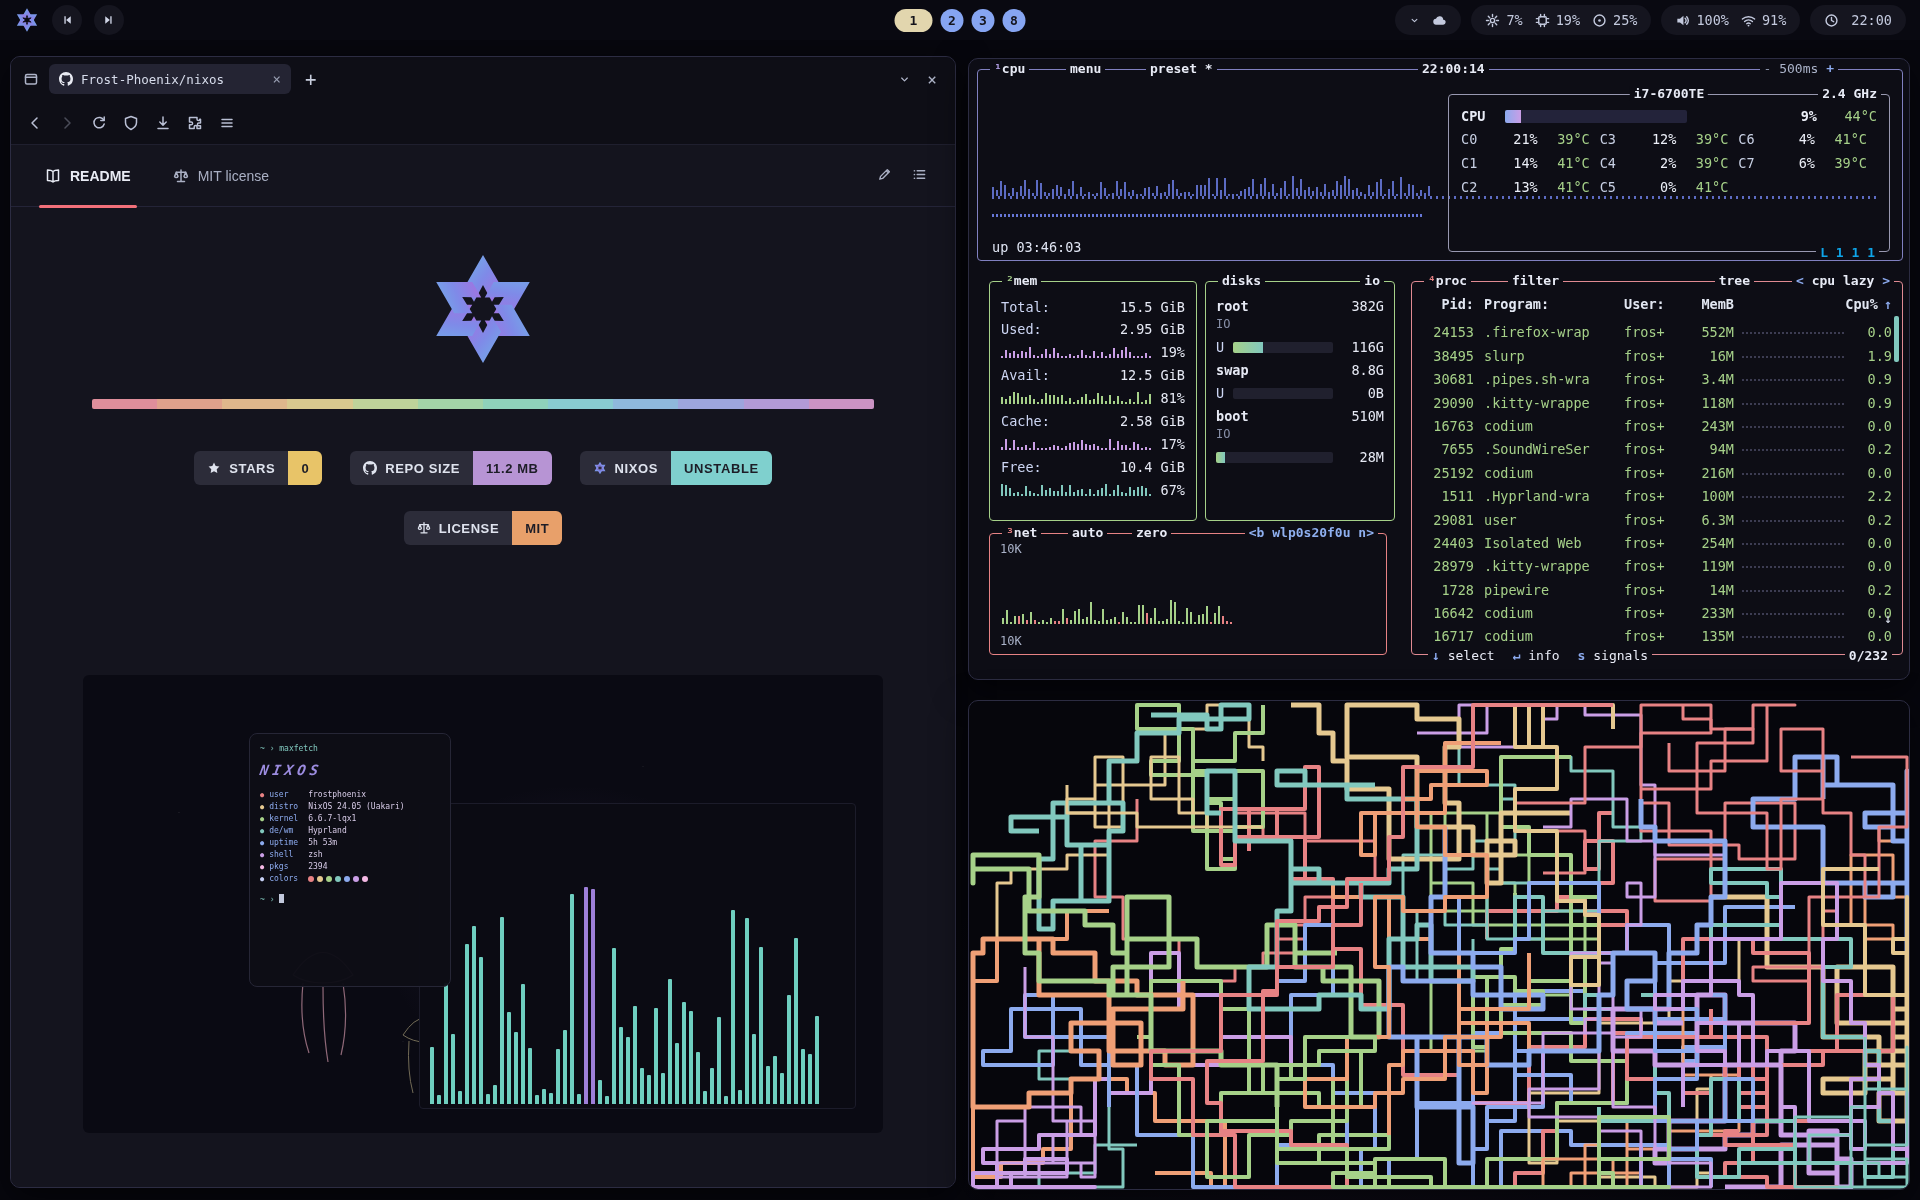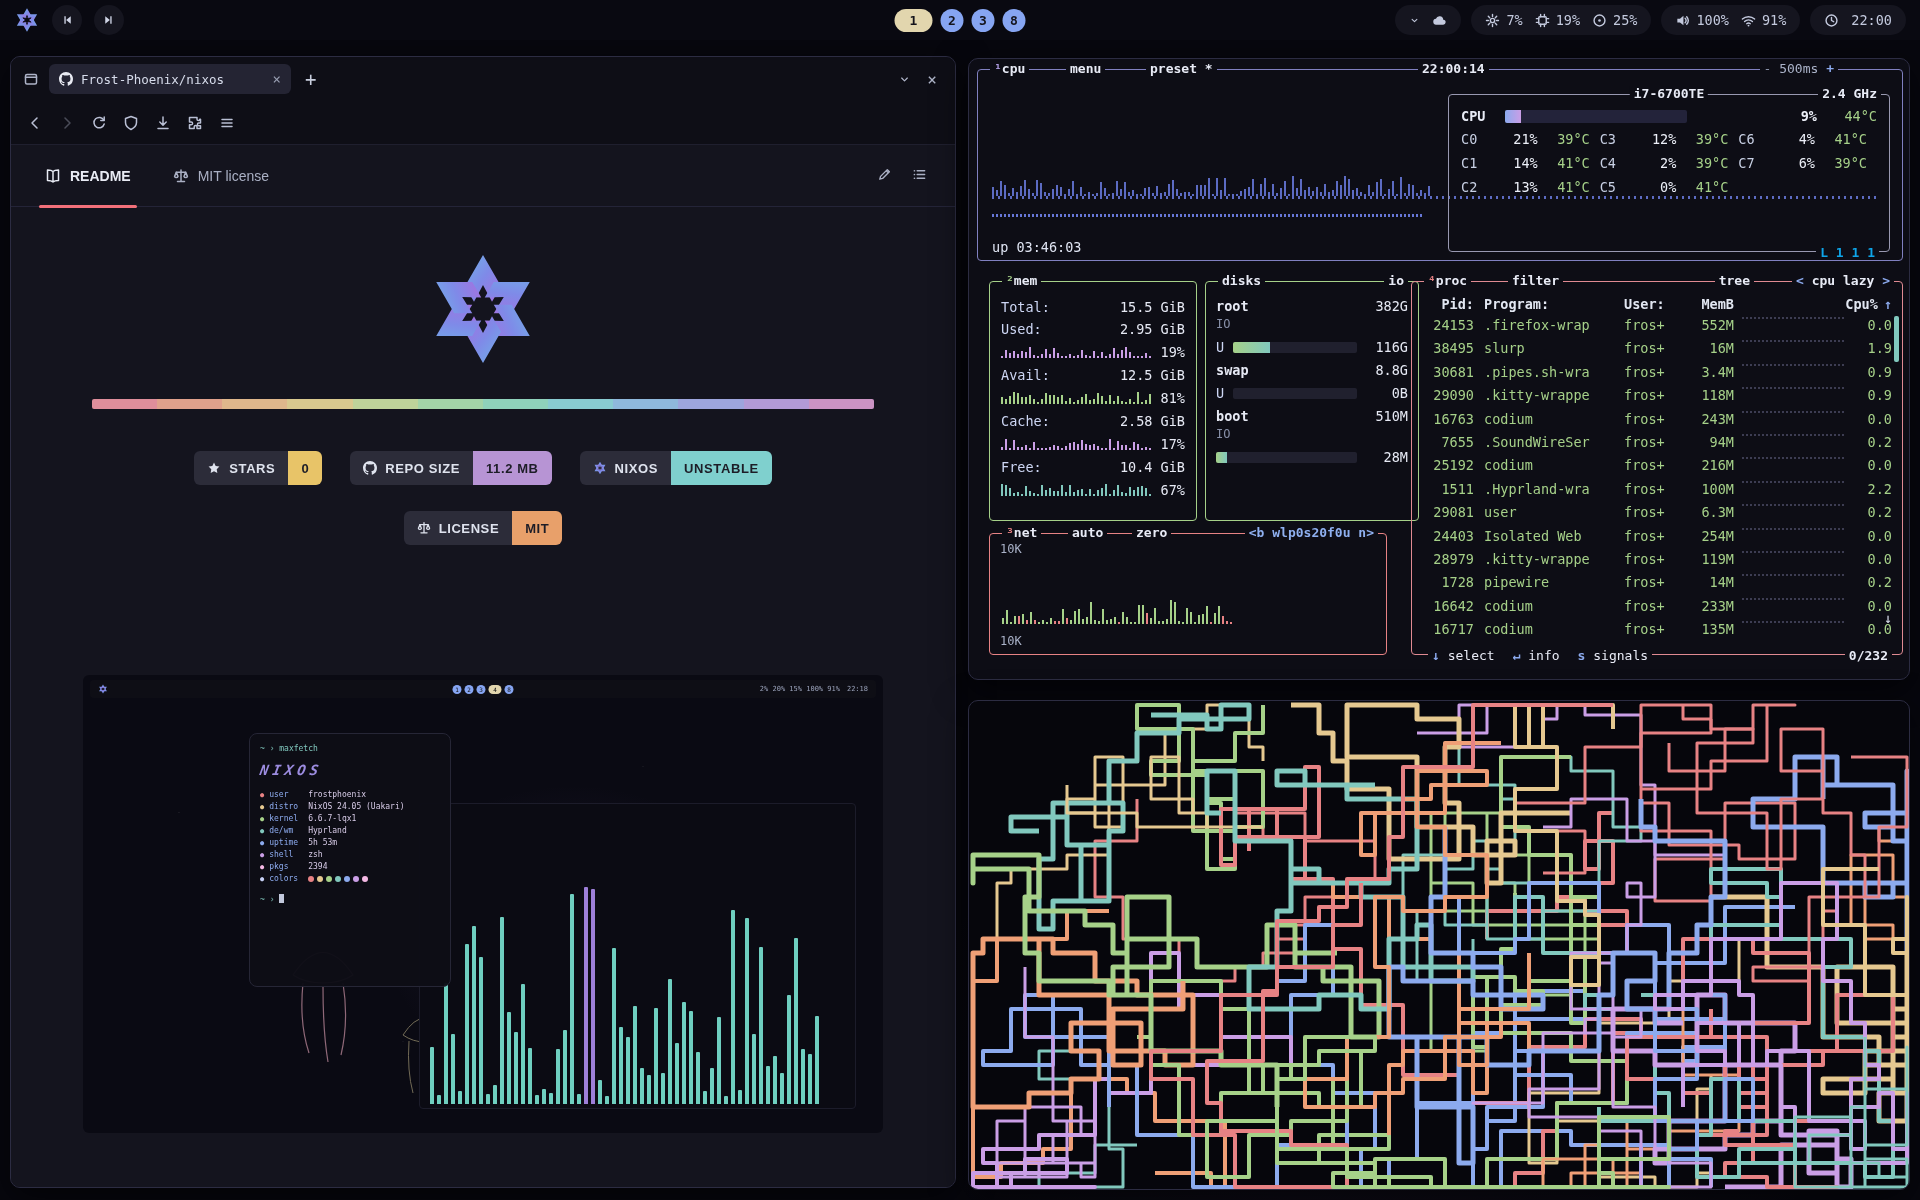--- a/index.html
+++ b/index.html
@@ -155,21 +155,21 @@
 .loadavg{right:10px;font-weight:bold;color:#0ea5e9}
 .mem-box{left:20px;top:222px;width:208px;height:240px;border-color:#a6d189}
 .t-mem{left:12px}
 .mem-rows{padding:14px 11px 0}
 .mrow{display:flex;height:22px;align-items:center}
 .mlab{width:66px}
 .mval{flex:1;text-align:right;color:#e6e9f4}
 .mgraph{display:flex;height:24px;align-items:center;gap:6px}
 .mgraph .mg{flex:1;height:12px;display:flex;align-items:flex-end}
 .mpct{width:42px;text-align:right;color:#e6e9f4}
-.disks-box{left:236px;top:222px;width:214px;height:240px;border-color:#a6d189}
+.disks-box{left:236px;top:222px;width:190px;height:240px;border-color:#a6d189}
 .t-disks{left:12px}.t-io{right:10px}
 .disk-rows{padding:13px 10px 0}
 .drow{display:flex;height:22px;align-items:center}
 .dname{flex:1;font-weight:bold;color:#e6e9f4}
 .dsize{color:#e6e9f4}
 .dio{height:18px;font-size:12px;color:#8890a8}
 .dmeter{display:flex;height:24px;align-items:center;gap:5px}
 .dml{width:12px}
 .dbar{flex:1;height:11px;background:#20202e;border-radius:2px;overflow:hidden}
 .dfill{height:100%;background:linear-gradient(90deg,#a6d189,#81c8be)}
@@ -181,21 +181,21 @@
 .nscale.top{top:8px}.nscale.bot{bottom:6px}
 .net-graph{position:absolute;left:12px;top:28px;width:178px;height:62px;display:flex;align-items:flex-end}
 .dl-box{left:208px;top:10px;width:178px;height:98px;border-color:#9898b0}
 .t-dl{left:8px}.t-ul{left:8px}
 .dlv{margin:20px 0 8px 12px;color:#eceff8}
 .ulv{margin-left:12px;color:#eceff8}
 .proc-box{left:442px;top:222px;width:492px;height:374px;border-color:#e08a92}
 .t-proc{left:12px}.t-filter{left:96px}.t-tree{right:148px}.t-sort{right:8px}
 .phead{display:flex;align-items:center;margin:11px 10px 0;font-weight:bold;color:#e2e7f2;height:22px}
 .prows{margin:2px 10px 0}
-.prow{display:flex;align-items:flex-start;height:23.4px;color:#a6d189}
+.prow{display:flex;align-items:flex-end;height:23.4px;color:#a6d189}
 .ppid{width:52px;text-align:right;flex:none}
 .pprog{width:150px;padding-left:10px;flex:none;overflow:hidden;white-space:nowrap}
 .puser{width:58px;flex:none}
 .pmem{width:52px;text-align:right;flex:none}
 .plead{flex:1;border-bottom:2px dotted #3c3c52;margin:0 8px 6px}
 .pcpu{width:40px;text-align:right;flex:none}
 .sort-arrow{color:#8caaee;margin-left:6px}
 .pthumb{position:absolute;right:3px;top:34px;width:5px;height:46px;background:#81c8be;border-radius:2px}
 .pdown{position:absolute;right:10px;bottom:28px;color:#dfe4f2}
 .pfoot{left:16px;display:flex;gap:18px}
@@ -521,36 +521,20 @@
               <div class="l">
                 <svg class="ic">
                   <use href="#i-law"></use>
                 </svg>
                 <span>LICENSE</span>
               </div>
               <div class="r" style="background: rgb(232, 160, 106);">MIT</div>
             </div>
           </div>
         <div class="preview">
-          <div class="pv-bar">
-            <svg class="pv-logo">
-                <use href="#i-nix"></use>
-              </svg>
-            <div class="pv-ws">
-                <div class="pws">1</div>
-                <div class="pws">2</div>
-                <div class="pws">3</div>
-                <div class="pws active">4</div>
-                <div class="pws">8</div>
-              </div>
-            <div class="pv-right">
-              <span>2%  20%  15%  100%  91%</span>
-              <span>22:18</span>
-            </div>
-          </div>
           <div class="pv-glow"></div>
           <svg class="jelly" viewBox="0 0 260 220" width="260" height="220">
             <g fill="none" stroke="#e8a8bc" stroke-width="1.2" opacity=".75">
               <path d="M60 60q30-45 60 0q-12 8-30 8t-30-8"></path>
               <path d="M70 68q-4 40 6 70M90 72q0 45 5 75M110 68q6 38-2 72"></path>
             </g>
             <g fill="none" stroke="#e5d6a0" stroke-width="1" opacity=".6">
               <path d="M170 120q22-34 44 0q-10 7-22 7t-22-7"></path>
               <path d="M176 126q-2 30 4 52M192 130q0 32 3 55M206 126q4 28-2 52"></path>
             </g>

